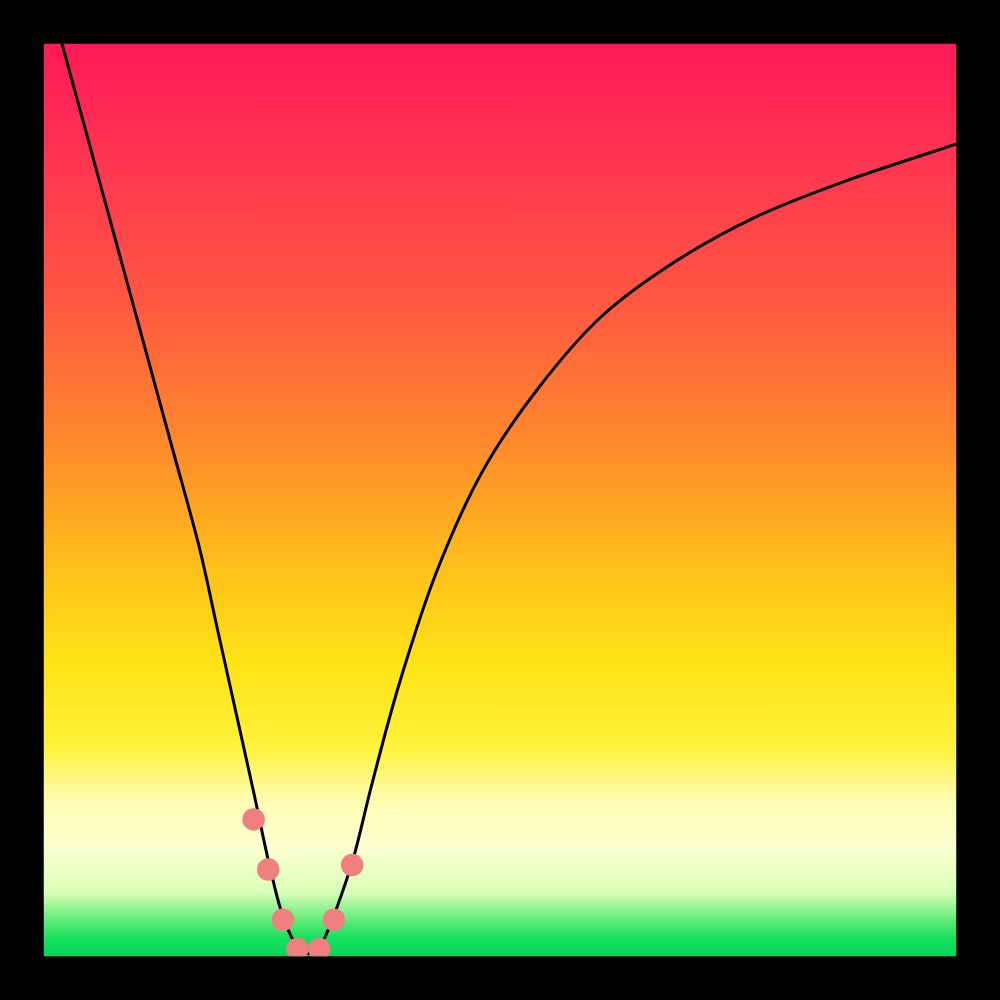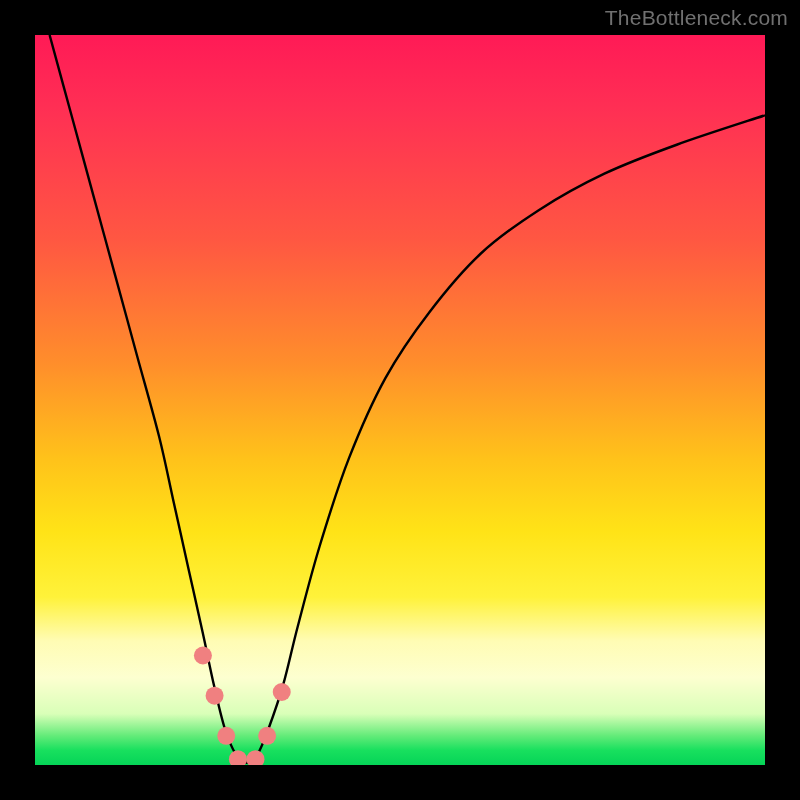--- a/index.html
+++ b/index.html
@@ -69,14 +69,13 @@
           <circle cx="167.90" cy="620.50" r="9" fill="#f08080"></circle>
           <circle cx="179.58" cy="660.65" r="9" fill="#f08080"></circle>
           <circle cx="191.26" cy="700.80" r="9" fill="#f08080"></circle>
           <circle cx="202.94" cy="724.16" r="9" fill="#f08080"></circle>
           <circle cx="220.46" cy="724.16" r="9" fill="#f08080"></circle>
           <circle cx="232.14" cy="700.80" r="9" fill="#f08080"></circle>
           <circle cx="246.74" cy="657.00" r="9" fill="#f08080"></circle>
         </g>
     </svg>
   </div>
-  <div class="watermark">TheBottleneck.com</div>
 </div>
 
 </body></html>

